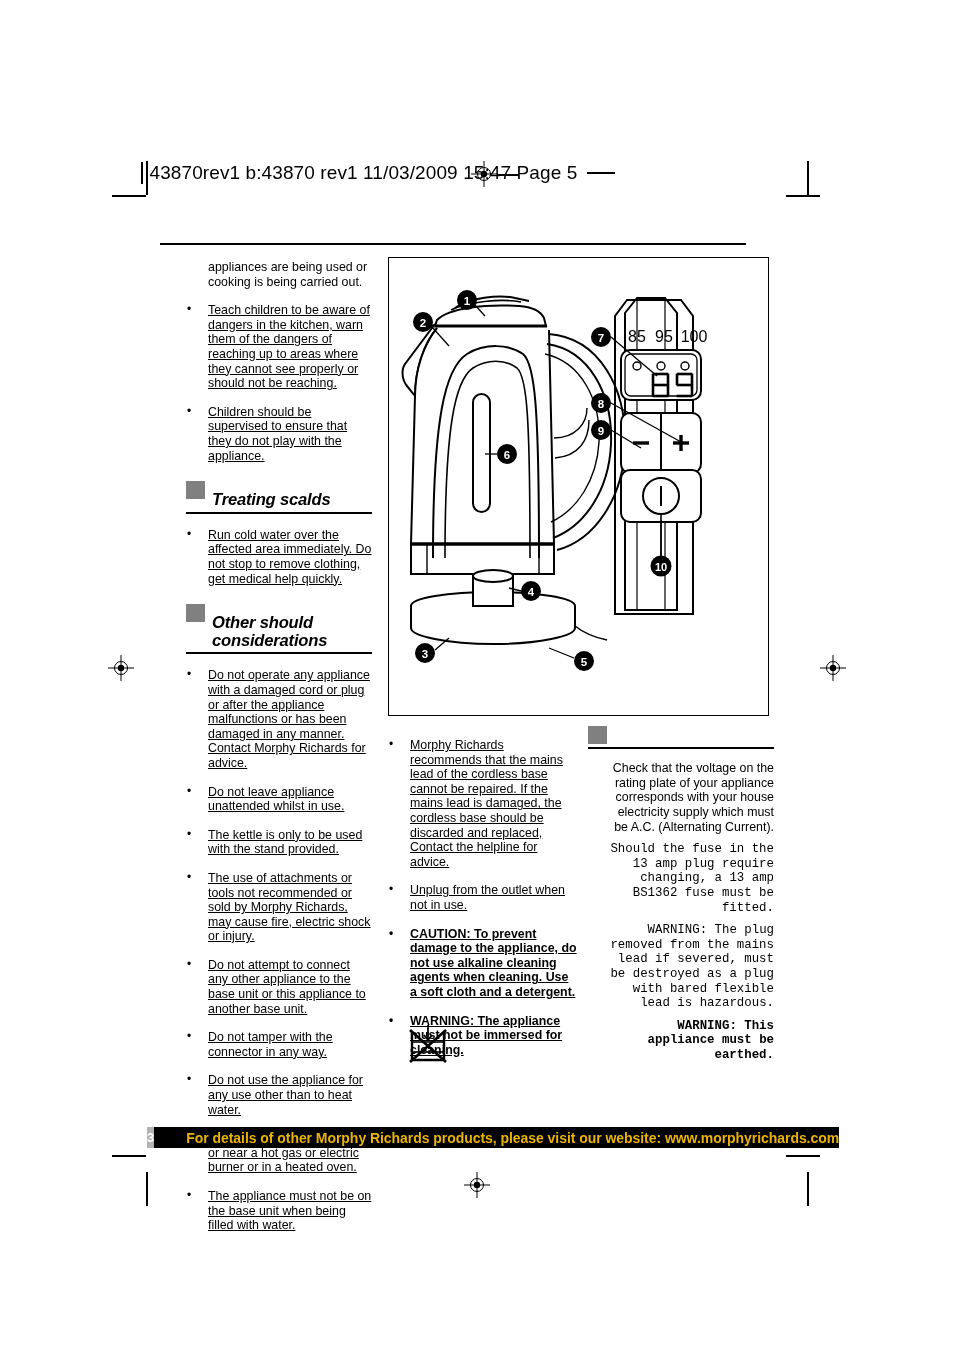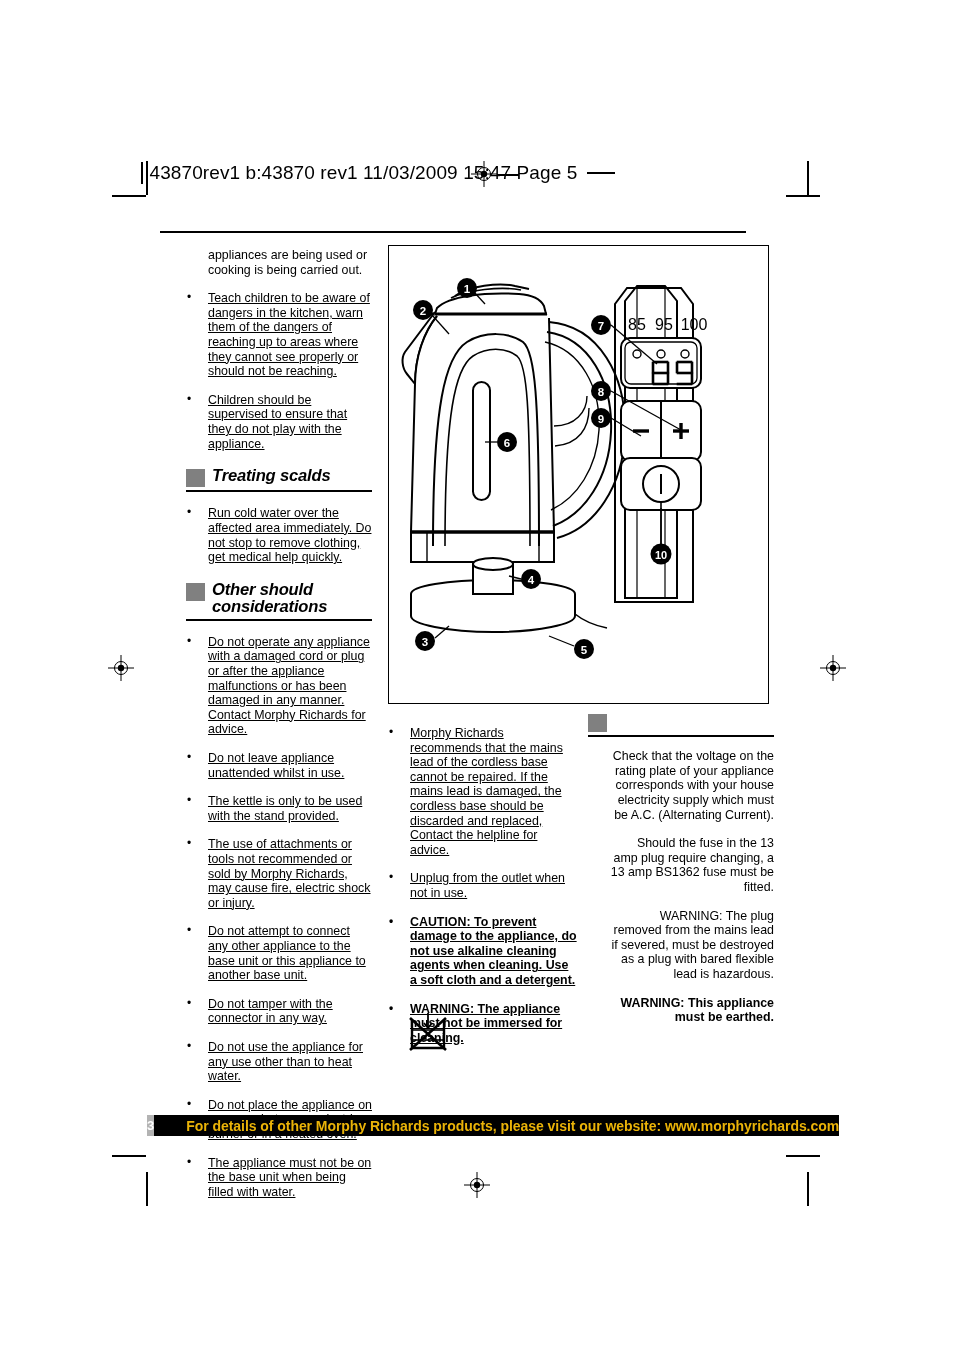--- a/index.html
+++ b/index.html
@@ -54,21 +54,21 @@
     width: 28px;
     height: 1.4px;
     background: #000;
     margin: 0 0px 0 10px;
     vertical-align: middle;
   }
 
   
   .page {
     position: absolute;
-    left: 0; top: 0;
+    left: 0; top: 12px;
     width: 954px; height: 1264px;
   }
 
   .top-rule {
     position: absolute;
     left: 160px;
     top: 231px;
     width: 586px;
     height: 2px;
     background: #000;
@@ -119,41 +119,41 @@
     align-items: flex-start;
   }
   .section .swatch {
     width: 19px;
     height: 18px;
     background: #808080;
     flex: 0 0 19px;
     margin-top: 2px;
   }
   .section h2 {
-    margin: 0 0 0 7px;
+    margin: 12px 0 0 7px;
     padding: 0;
     font-size: 16.6px;
     line-height: 17.5px;
     font-style: italic;
     font-weight: bold;
     letter-spacing: -0.2px;
   }
   .section .underline {
     height: 2.2px;
     background: #000;
     margin-top: 3px;
     width: 100%;
   }
   .section.caps h2 { font-size: 16.4px; }
 
   
   .para {
     margin: 0 0 0 22px;
   }
-  .para + .para { margin-top: 14px; }
+  .para + .para { margin-top: 8px; font-family: Liberation Mono, monospace; }
   .para.bold { font-weight: bold; }
 
   
   .diagram {
     position: absolute;
     left: 388px;
     top: 245px;
     width: 381px;
     height: 459px;
     border: 1.6px solid #000;

